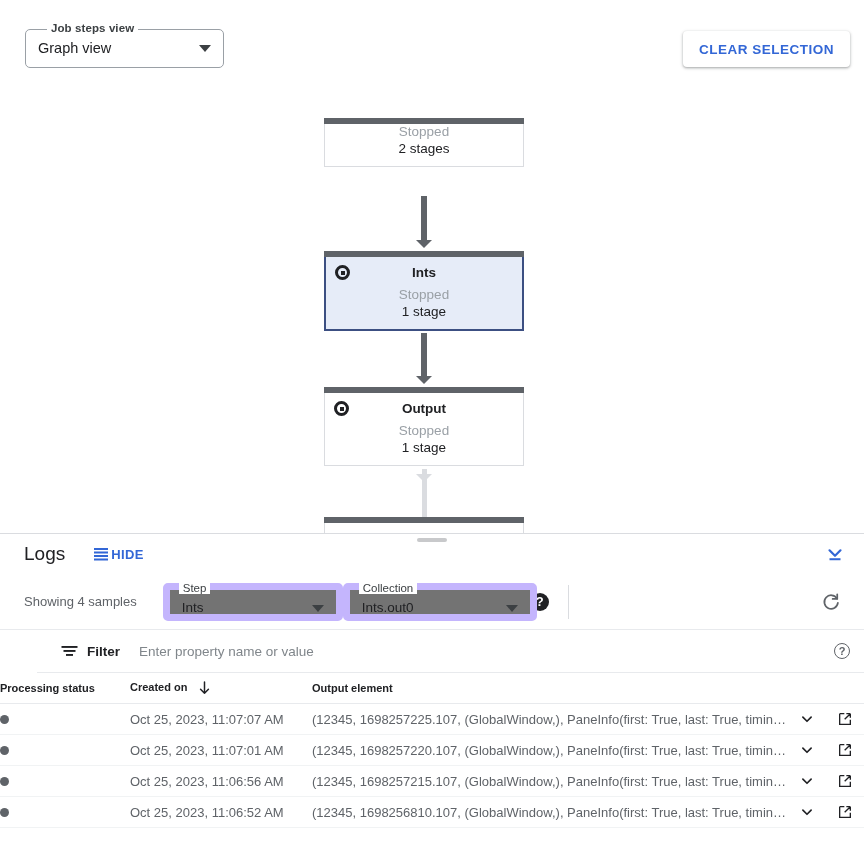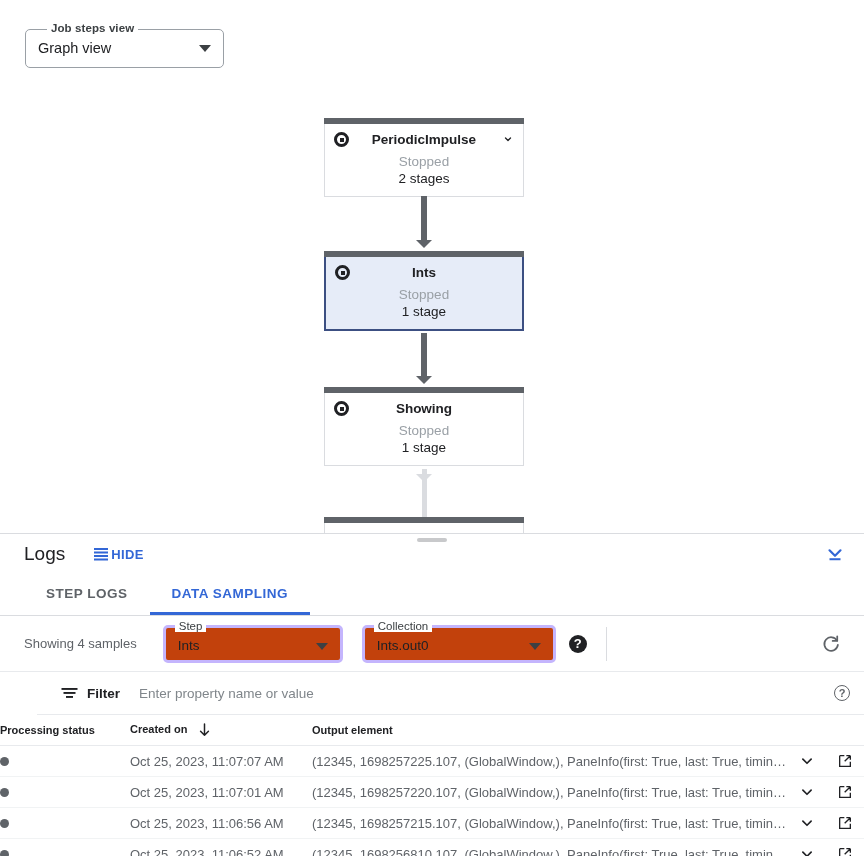--- a/index.html
+++ b/index.html
@@ -286,25 +286,24 @@
     position: relative;
   }
   .showing-text {
     font-size: 13px;
     color: #5f6368;
     margin-right: 26px;
   }
   .field {
     position: relative;
     height: 38px;
-    border: 3px solid #c4b5fd;
+    border: 7px solid #c4b5fd;
     border-radius: 5px;
     box-sizing: border-box;
-    background: #c2410c;
-    margin-right: 19px;
+    background: #737373;
   }
   .field.step { width: 180px; }
   .field.collection { width: 194px; }
   .field .notch {
     position: absolute;
     left: 9px;
     top: -8px;
     background: #fff;
     padding: 0 4px;
     font-size: 11.5px;
@@ -453,30 +452,24 @@
 <div class="app">
 
   <div class="graph-area">
 
     <div class="view-select">
       <span class="notch">Job steps view</span>
       <span class="value">Graph view</span>
       <span class="caret"></span>
     </div>
 
+    <button class="clear-selection">CLEAR SELECTION</button>
 
     <div class="node" style="top:118px;">
       <div class="topbar"></div>
-      <div class="header-row">
-        <span class="stop-icon"></span>
-        <span class="title">PeriodicImpulse</span>
-        <svg class="chevron" viewBox="0 0 24 24">
-          <path d="M7 10l5 5 5-5" fill="none" stroke="#202124" stroke-width="2.6" stroke-linecap="round" stroke-linejoin="round"></path>
-        </svg>
-      </div>
       <div class="status">Stopped</div>
       <div class="stages">2 stages</div>
     </div>
 
     <div class="edge" style="top:196px; height:46px;"></div>
     <div class="arrow" style="top:240px;"></div>
 
     <div class="node selected" style="top:251px;">
       <div class="topbar"></div>
       <div class="header-row">
@@ -487,21 +480,21 @@
       <div class="stages">1 stage</div>
     </div>
 
     <div class="edge" style="top:333px; height:46px;"></div>
     <div class="arrow" style="top:376px;"></div>
 
     <div class="node" style="top:387px;">
       <div class="topbar"></div>
       <div class="header-row">
         <span class="stop-icon"></span>
-        <span class="title">Showing</span>
+        <span class="title">Output</span>
       </div>
       <div class="status">Stopped</div>
       <div class="stages">1 stage</div>
     </div>
 
     <div class="edge light" style="top:469px; height:52px;"></div>
     <div class="arrow light" style="top:474px;"></div>
 
     <div class="node-partial">
       <div class="topbar"></div>
@@ -526,24 +519,20 @@
       </button>
 
       <button class="collapse-btn">
         <svg width="22" height="22" viewBox="0 0 24 24">
           <path d="M6 8l6 6 6-6" fill="none" stroke="#3367d6" stroke-width="2.4" stroke-linecap="round" stroke-linejoin="round"></path>
           <rect x="6" y="16.6" width="12" height="2.2" fill="#3367d6"></rect>
         </svg>
       </button>
     </div>
 
-    <div class="tabs">
-      <button class="tab">STEP LOGS</button>
-      <button class="tab active">DATA SAMPLING</button>
-    </div>
 
     <div class="controls-row">
       <span class="showing-text">Showing 4 samples</span>
 
       <div class="field step">
         <span class="notch">Step</span>
         <span class="value">Ints</span>
         <span class="caret"></span>
       </div>
 

